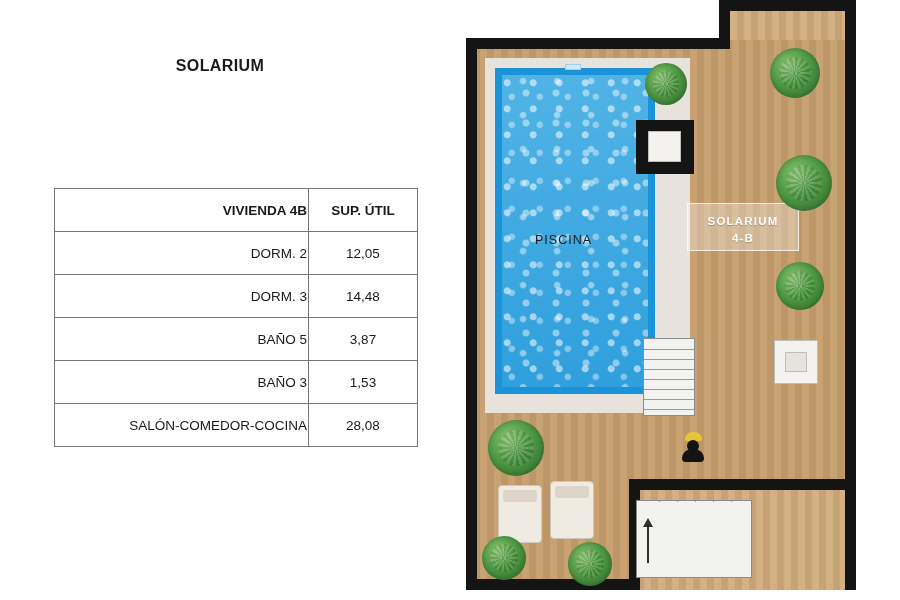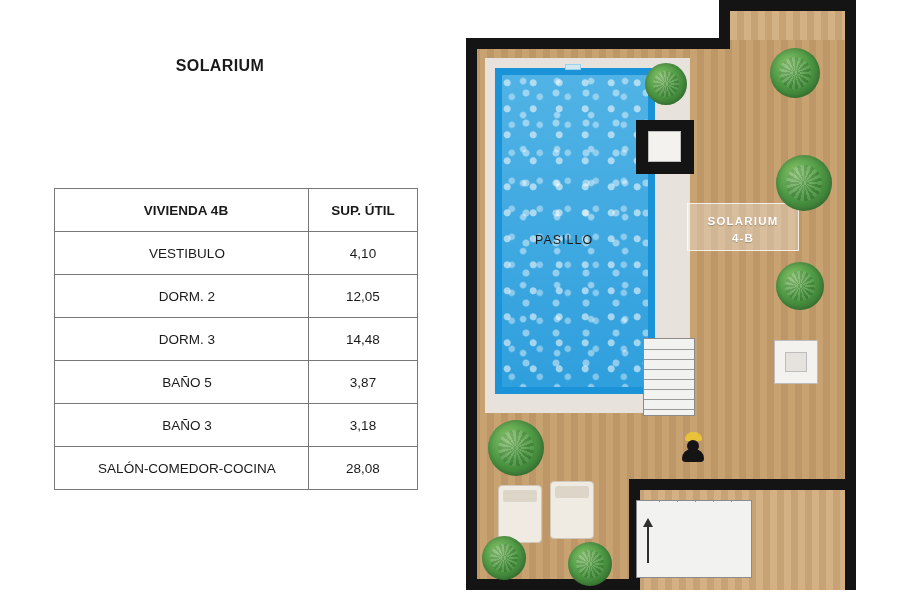--- a/index.html
+++ b/index.html
@@ -44,21 +44,21 @@
   #area-table th, #area-table td {
     border: 1px solid #777;
     height: 40px;
     font-size: 13.5px;
     font-weight: normal;
   }
   #area-table th {
     font-weight: bold;
     font-size: 13.5px;
   }
-  .col-name { width: 242px; text-align: center; padding-left: 12px; }
+  .col-name { width: 242px; text-align: right; padding-left: 12px; }
   .col-val  { width: 106px; text-align: center; }
   #area-table thead th.col-name { padding-left: 10px; }
 
   
   #plan {
     position: absolute;
     left: 440px; top: 0;
     width: 460px; height: 600px;
     background: #ffffff;
     overflow: hidden;
@@ -228,38 +228,34 @@
 
   <table id="area-table">
     <thead>
       <tr>
         <th class="col-name">VIVIENDA 4B</th>
         <th class="col-val">SUP. ÚTIL</th>
       </tr>
     </thead>
     <tbody>
       <tr>
-        <td class="col-name">VESTIBULO</td>
-        <td class="col-val">4,10</td>
-      </tr>
-      <tr>
         <td class="col-name">DORM. 2</td>
         <td class="col-val">12,05</td>
       </tr>
       <tr>
         <td class="col-name">DORM. 3</td>
         <td class="col-val">14,48</td>
       </tr>
       <tr>
         <td class="col-name">BAÑO 5</td>
         <td class="col-val">3,87</td>
       </tr>
       <tr>
         <td class="col-name">BAÑO 3</td>
-        <td class="col-val">3,18</td>
+        <td class="col-val">1,53</td>
       </tr>
       <tr>
         <td class="col-name">SALÓN-COMEDOR-COCINA</td>
         <td class="col-val">28,08</td>
       </tr>
 
     </tbody>
   </table>
 </div>
 
@@ -273,21 +269,21 @@
   <div class="wall" style="left:26px; top:38px; width:264px; height:11px;"></div>
   <div class="wall" style="left:279px; top:0px; width:11px; height:49px;"></div>
   <div class="wall" style="left:279px; top:0px; width:137px; height:11px;"></div>
   <div class="wall" style="left:405px; top:0px; width:11px; height:590px;"></div>
   <div class="wall" style="left:189px; top:479px; width:11px; height:111px;"></div>
   <div class="wall" style="left:189px; top:479px; width:226px; height:11px;"></div>
   <div class="wall" style="left:26px; top:579px; width:174px; height:11px;"></div>
 
   <div id="pool-slab" style="left:45px; top:58px; width:205px; height:355px;"></div>
   <div id="pool" style="left:55px; top:68px; width:160px; height:326px;"></div>
-  <div id="pool-label" style="left:95px; top:233px;">PASILLO</div>
+  <div id="pool-label" style="left:95px; top:233px;">PISCINA</div>
 
   <div class="box-white" style="left:125px; top:64px; width:16px; height:6px; background:#cfe9f7; border-color:#9ccfe8;"></div>
 
   <div class="box-dark" style="left:196px; top:120px; width:58px; height:54px;"></div>
   <div class="box-white" style="left:208px; top:131px; width:33px; height:31px;"></div>
 
   <div id="solarium-plaque" style="left:247px; top:203px; width:112px; height:48px;">
     <div>SOLARIUM</div>
     <div>4-B</div>
   </div>

